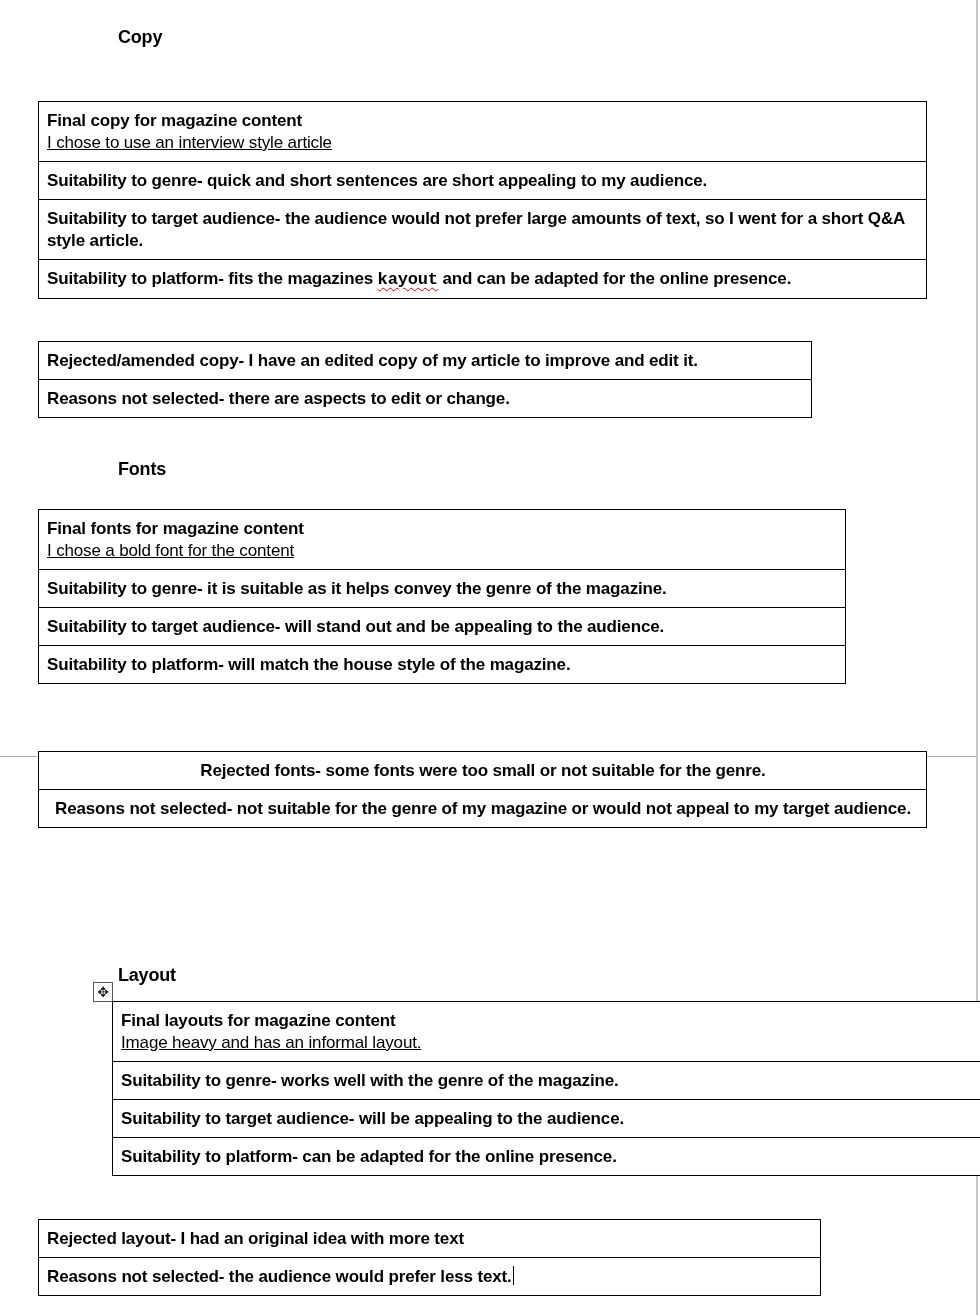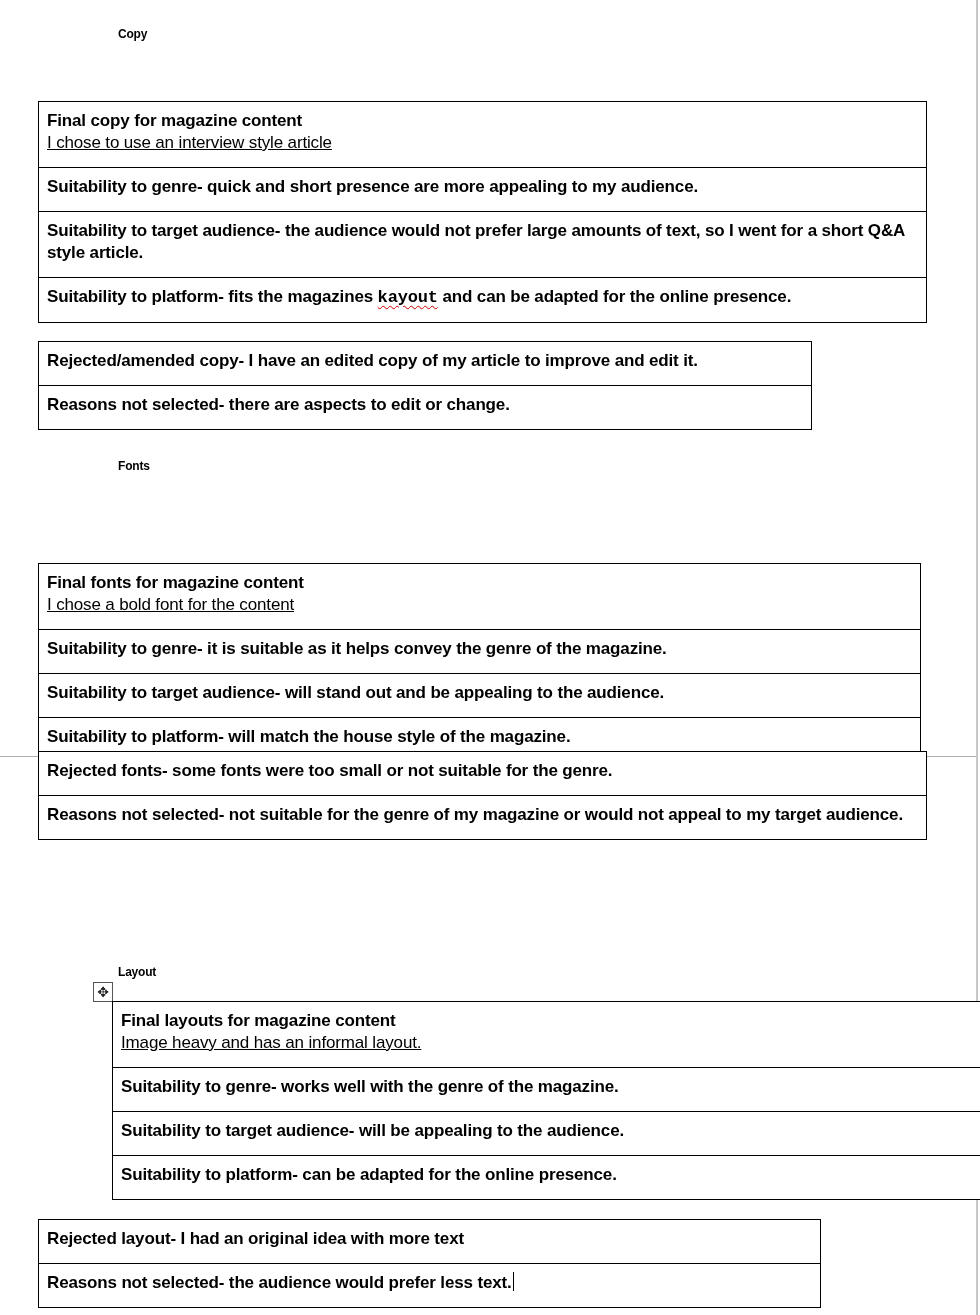--- a/index.html
+++ b/index.html
@@ -27,34 +27,34 @@
       position: absolute;
       top: 756px;
       left: 0;
       width: 976px;
       height: 1px;
       background: #b0b0b0;
     }
     .section-heading {
       position: absolute;
       left: 118px;
-      font-size: 12px;
+      font-size: 18px;
       font-weight: bold;
       letter-spacing: -0.2px;
     }
     table.doc-table {
       position: absolute;
       border-collapse: collapse;
       background: #fff;
       font-size: 17px;
       letter-spacing: -0.15px;
     }
     table.doc-table td {
       border: 1.5px solid #000;
-      padding: 8px 7px 13px 8px;
+      padding: 8px 7px 7px 8px;
       line-height: 22px;
       vertical-align: top;
       margin-left: 12px;
     }
     td.bold { font-weight: bold; }
     .plain { font-weight: normal; text-decoration: underline; }
     .spell-err {
       text-decoration: underline wavy #d00000;
       text-decoration-thickness: 1px;
       text-underline-offset: 3px;
@@ -94,21 +94,21 @@
 
 <table class="doc-table" style="left:38px; top:101px; width:889px;">
   <tbody>
       <tr>
     <td class="bold" style="height:44px;">
       <span>Final copy for magazine content</span><br>
       <span class="plain">I chose to use an interview style article</span>
     </td>
   </tr>
   <tr>
-    <td class="bold">Suitability to genre- quick and short presence are more appealing to my audience.</td>
+    <td class="bold">Suitability to genre- quick and short sentences are short appealing to my audience.</td>
   </tr>
   <tr>
     <td class="bold">Suitability to target audience- the audience would not prefer large amounts of text, so I went for a short Q&amp;A style article.</td>
   </tr>
   <tr>
     <td class="bold">
       <span>Suitability to platform- fits the magazines </span><span class="spell-err">kayout</span><span> and can be adapted for the online presence.</span>
     </td>
   </tr>
 </tbody>
@@ -120,41 +120,41 @@
     <td class="bold">Rejected/amended copy- I have an edited copy of my article to improve and edit it.</td>
   </tr>
   <tr>
     <td class="bold">Reasons not selected- there are aspects to edit or change.</td>
   </tr>
 </tbody>
   </table>
 
 <div class="section-heading" style="top:459px;text-align:right;">Fonts</div>
 
-<table class="doc-table" style="left:38px; top:563px; width:883px;">
+<table class="doc-table" style="left:38px; top:509px; width:808px;">
   <tbody>
       <tr>
     <td class="bold" style="height:44px;">
       <span>Final fonts for magazine content</span><br>
       <span class="plain">I chose a bold font for the content</span>
     </td>
   </tr>
   <tr>
     <td class="bold">Suitability to genre- it is suitable as it helps convey the genre of the magazine.</td>
   </tr>
   <tr>
     <td class="bold">Suitability to target audience- will stand out and be appealing to the audience.</td>
   </tr>
   <tr>
     <td class="bold">Suitability to platform- will match the house style of the magazine.</td>
   </tr>
 </tbody>
   </table>
 
-<table class="doc-table" style="left:38px; top:751px; width:889px;">
+<table class="doc-table" style="left:38px; top:751px; width:889px;text-align:center;">
   <tbody>
       <tr>
     <td class="bold">Rejected fonts- some fonts were too small or not suitable for the genre.</td>
   </tr>
   <tr>
     <td class="bold">Reasons not selected- not suitable for the genre of my magazine or would not appeal to my target audience.</td>
   </tr>
 </tbody>
   </table>
 

